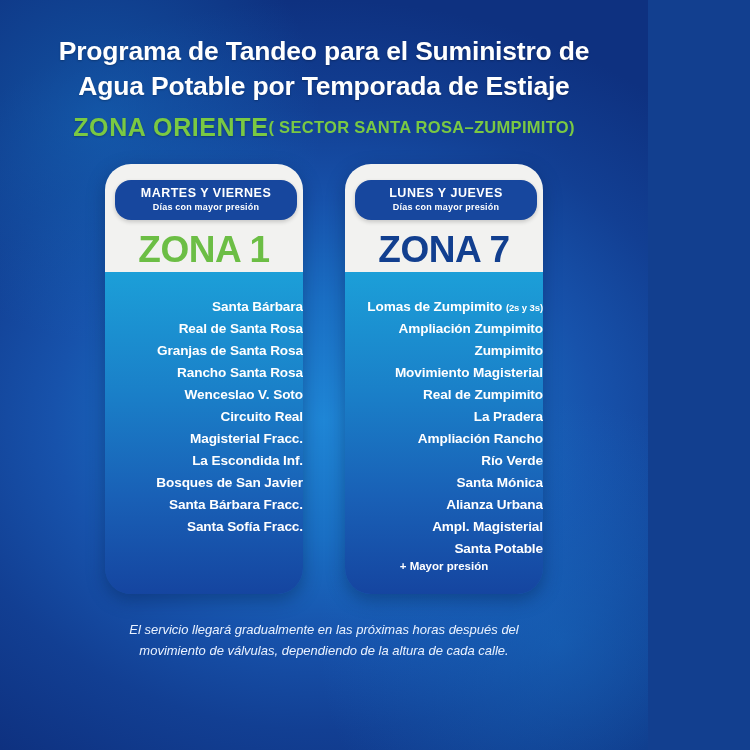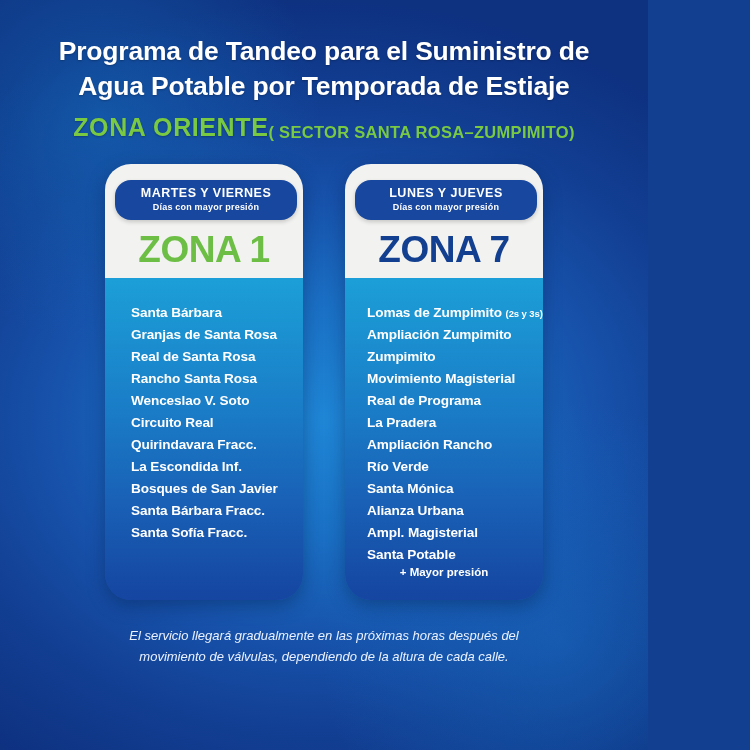--- a/index.html
+++ b/index.html
@@ -51,21 +51,21 @@
   .title-line {
     font-size: 26.5px;
     font-weight: bold;
     letter-spacing: -0.2px;
     line-height: 1.33;
     text-shadow: 0 1px 2px rgba(0,0,0,0.25);
   }
   .subtitle-row {
     margin-top: 9px;
     display: flex;
-    align-items: flex-end;
+    align-items: center;
     justify-content: center;
   }
   .zone-name {
     color: #7ac943;
     font-size: 25px;
     font-weight: bold;
     letter-spacing: 0.6px;
     text-shadow: 0 1px 2px rgba(0,0,0,0.25);
   }
   .zone-sector {
@@ -87,21 +87,21 @@
   .card {
     width: 198px;
     border-radius: 26px;
     overflow: hidden;
     box-shadow: 0 6px 18px rgba(3, 22, 60, 0.35);
     display: flex;
     flex-direction: column;
   }
   .card-top {
     background: #f2f2f0;
-    padding: 16px 10px 10px;
+    padding: 16px 10px 4px;
     text-align: center;
   }
   .day-pill {
     display: inline-block;
     background: #17479e;
     color: #ffffff;
     border-radius: 16px;
     padding: 6px 16px 7px;
     min-width: 150px;
     box-shadow: 0 2px 4px rgba(0,0,0,0.18);
@@ -137,20 +137,21 @@
     padding: 24px 0 22px 26px;
     color: #ffffff;
   }
   .card.card-two .card-body {
     padding-left: 22px;
   }
   .item-list {
     list-style: none;
     margin: 0;
     padding: 0;
+    text-align: right;
   }
   .item-list li {
     font-size: 13.6px;
     font-weight: bold;
     line-height: 1.62;
     letter-spacing: -0.1px;
     white-space: nowrap;
   }
   .item-list li .small {
     font-size: 9.5px;
@@ -196,26 +197,26 @@
       <div class="card-top">
         <div class="day-pill">
           <div class="days">MARTES Y VIERNES</div>
           <div class="note">Días con mayor presión</div>
         </div>
         <div class="zone-title green">ZONA 1</div>
       </div>
       <div class="card-body">
         <ul class="item-list">
           <li>Santa Bárbara</li>
+          <li>Real de Santa Rosa</li>
           <li>Granjas de Santa Rosa</li>
-          <li>Real de Santa Rosa</li>
           <li>Rancho Santa Rosa</li>
           <li>Wenceslao V. Soto</li>
           <li>Circuito Real</li>
-          <li>Quirindavara Fracc.</li>
+          <li>Magisterial Fracc.</li>
           <li>La Escondida Inf.</li>
           <li>Bosques de San Javier</li>
           <li>Santa Bárbara Fracc.</li>
           <li>Santa Sofía Fracc.</li>
         </ul>
       </div>
     </div>
 
     <div class="card card-two">
       <div class="card-top">
@@ -224,21 +225,21 @@
           <div class="note">Días con mayor presión</div>
         </div>
         <div class="zone-title">ZONA 7</div>
       </div>
       <div class="card-body">
         <ul class="item-list">
           <li><span>Lomas de Zumpimito</span> <span class="small">(2s y 3s)</span></li>
           <li>Ampliación Zumpimito</li>
           <li>Zumpimito</li>
           <li>Movimiento Magisterial</li>
-          <li>Real de Programa</li>
+          <li>Real de Zumpimito</li>
           <li>La Pradera</li>
           <li>Ampliación Rancho</li>
           <li>Río Verde</li>
           <li>Santa Mónica</li>
           <li>Alianza Urbana</li>
           <li>Ampl. Magisterial</li>
           <li>Santa Potable</li>
         </ul>
         <div class="pressure-note">+ Mayor presión</div>
       </div>

